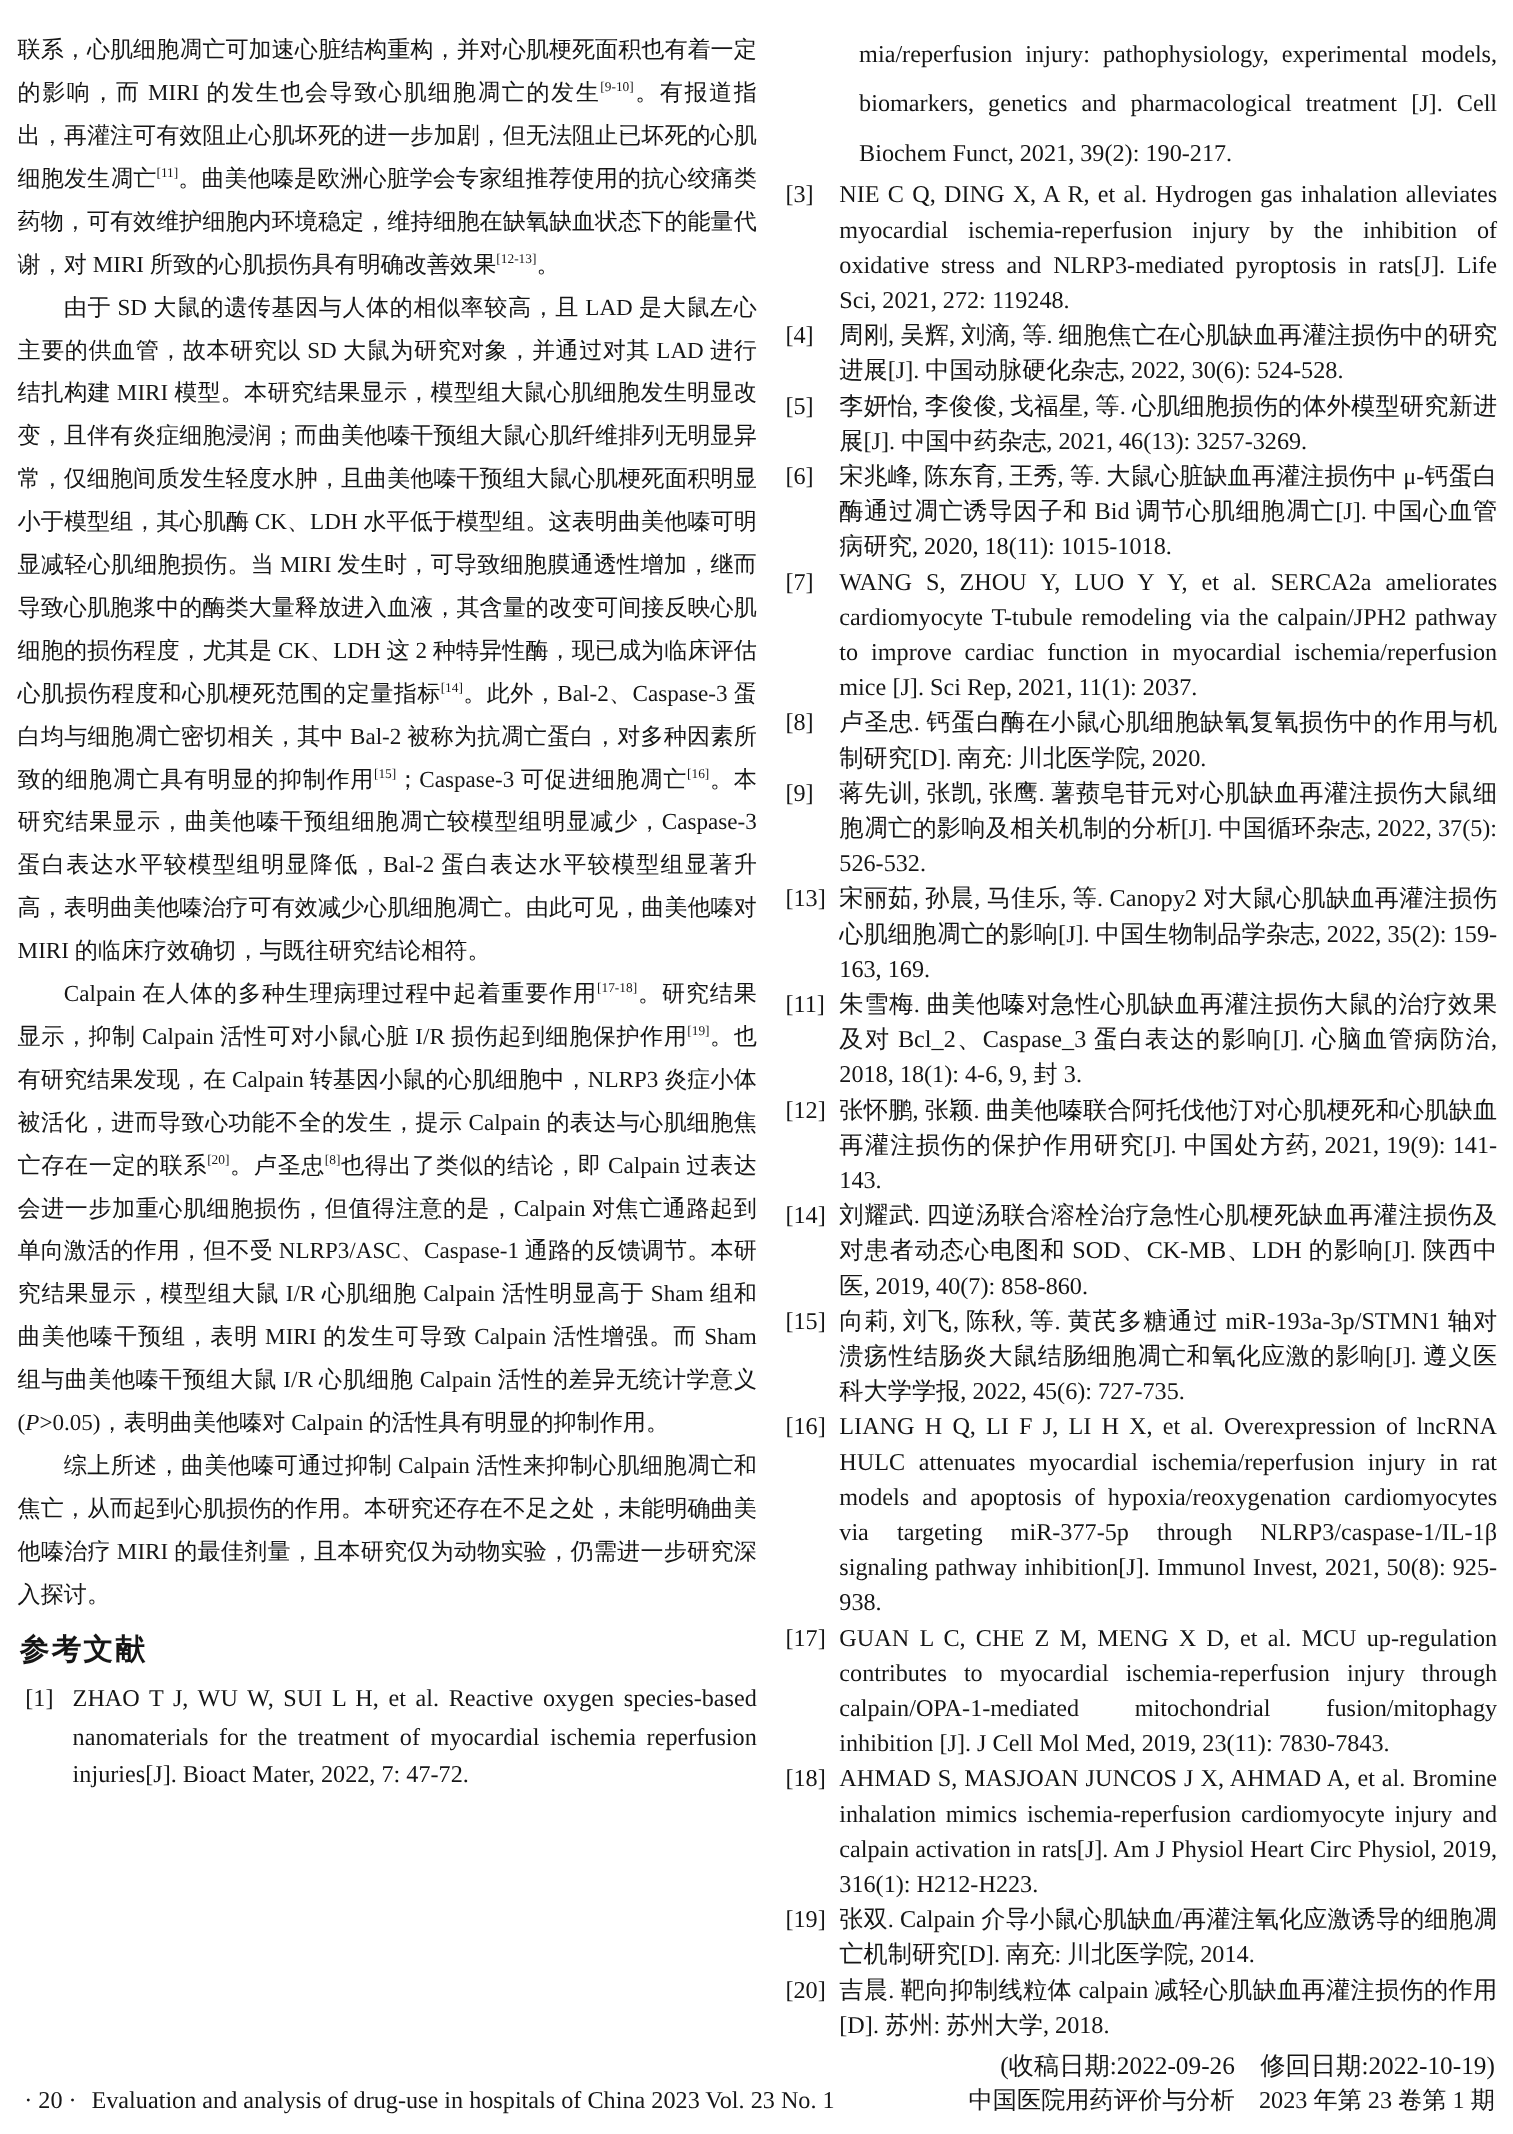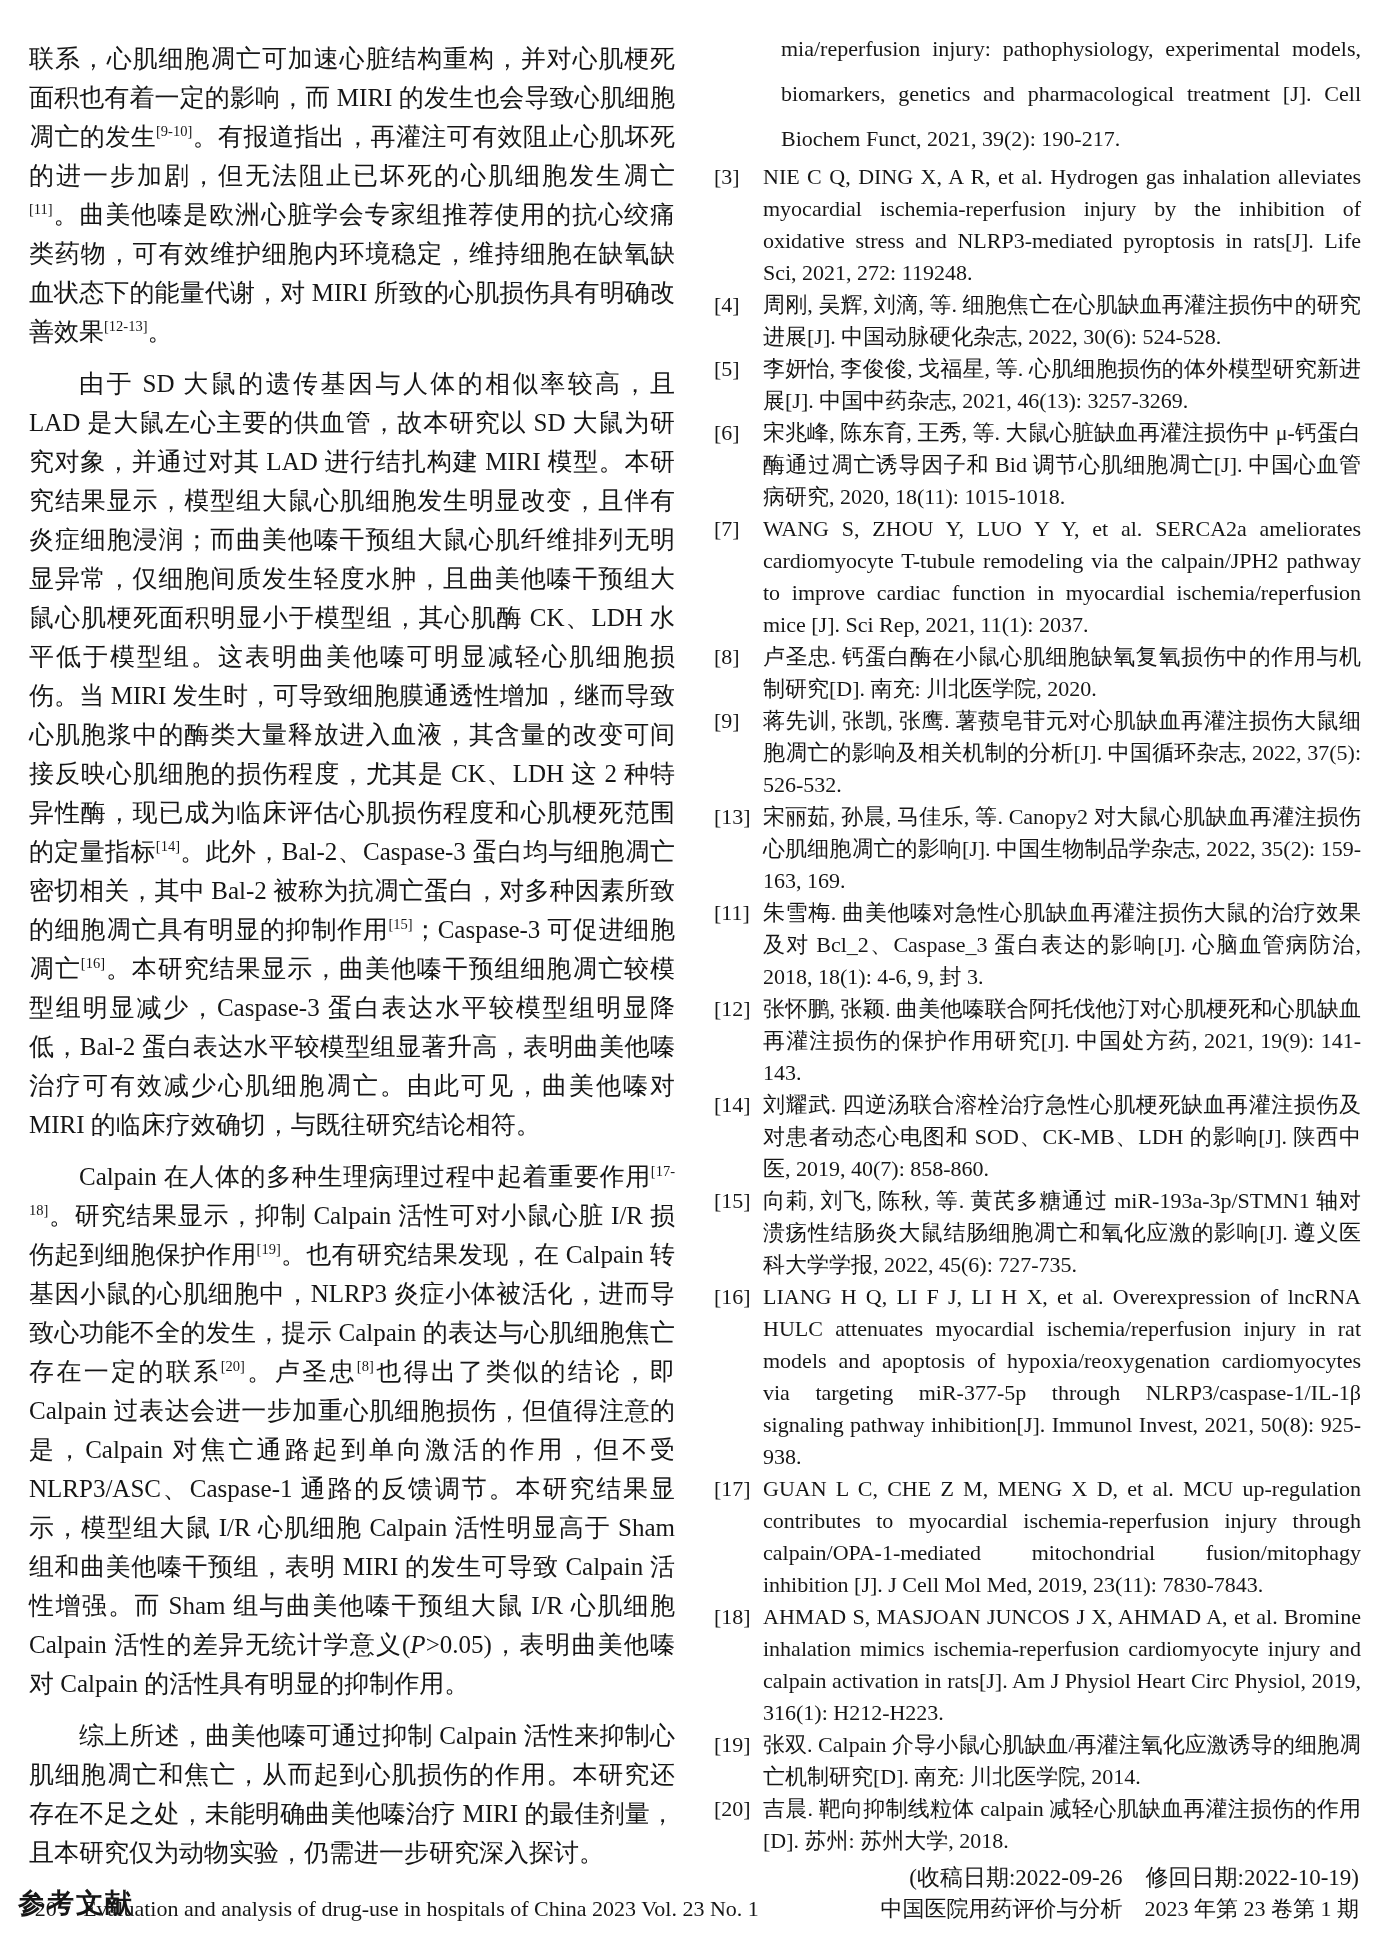--- a/index.html
+++ b/index.html
@@ -16,24 +16,24 @@
     top: 26px; left: 16px; right: 14px;
     display: flex;
     gap: 26px;
   }
   .col { min-width: 0; }
   .col-left  { width: 672px; }
   .col-right { flex: 1; }
 
   
   .para {
-    font-size: 25px;
+    font-size: 21px;
     line-height: 39px;
     text-align: justify;
-    margin: 13px;
+    margin: 0;
   }
   .para.indent { text-indent: 2em; }
   sup {
     font-size: 0.58em;
     line-height: 0;
     vertical-align: super;
     letter-spacing: 0;
   }
   .p-italic { font-style: italic; }
 

